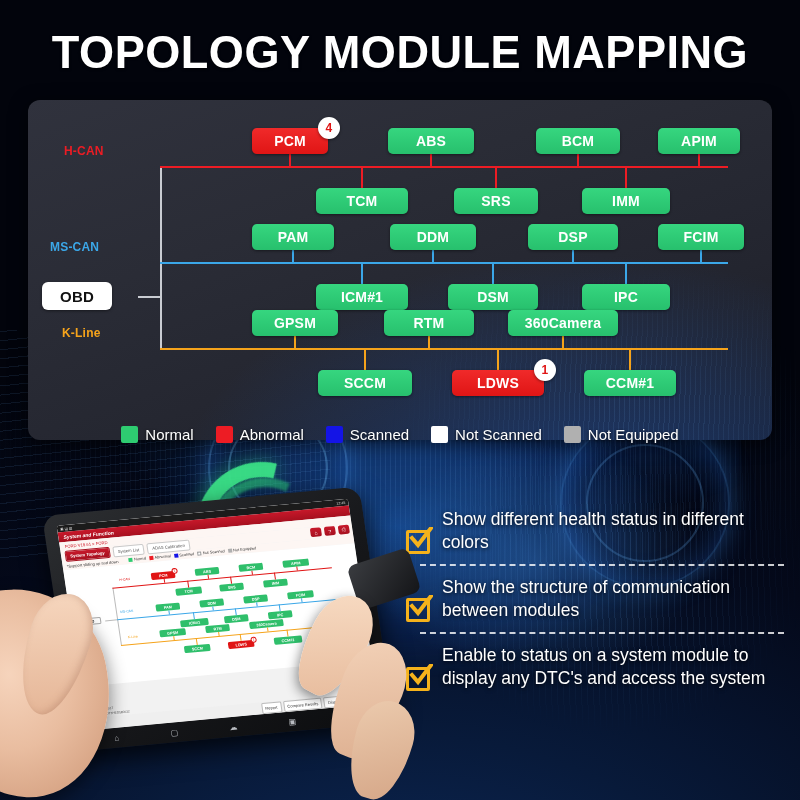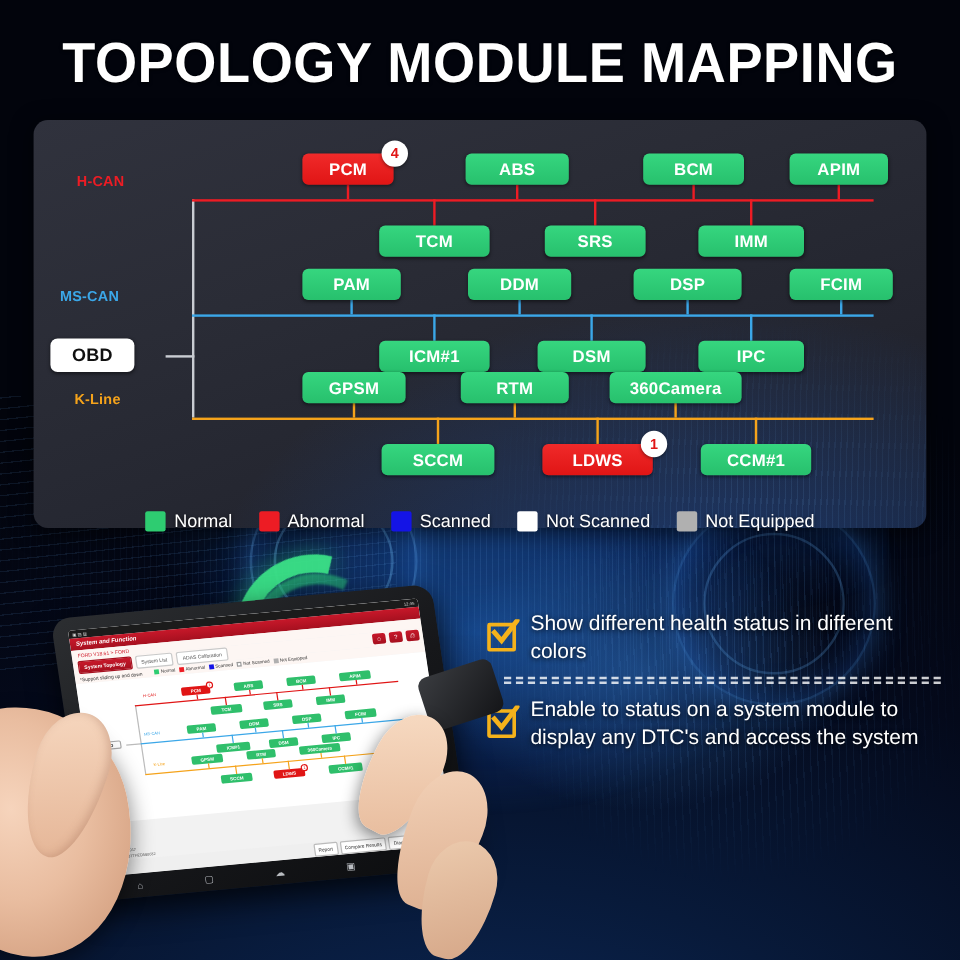--- a/index.html
+++ b/index.html
@@ -154,21 +154,21 @@
   }
   .legend-item { display:flex; align-items:center; gap:7px; }
   .swatch { width:17px; height:17px; border-radius:2px; }
   .legend-label { color:#fff; font-size:15px; font-weight:500; text-shadow:0 1px 3px rgba(0,0,0,.85); }
 
   
   #features {
     position:absolute; left:406px; top:500px; width:378px;
     z-index:9;
   }
-  .feature { display:flex; align-items:center; gap:12px; padding:8px 0; min-height:62px; }
+  .feature { display:flex; align-items:flex-end; gap:12px; padding:8px 0; min-height:62px; }
   .check-icon { flex:0 0 auto; width:24px; height:24px; position:relative; }
   .check-icon .box {
     position:absolute; inset:0; border:3px solid #f5b21b; border-radius:2px;
   }
   .check-icon .tick {
     position:absolute; left:3px; top:-3px; width:24px; height:22px;
   }
   .feature-text {
     color:#fff; font-size:17.5px; line-height:1.32; font-weight:500;
     text-shadow:0 1px 4px rgba(0,0,0,.9);
@@ -457,20 +457,29 @@
     <div class="feature">
       <div class="check-icon">
         <span class="box"></span>
         <svg class="tick" viewBox="0 0 24 22">
           <path d="M3 11 L9 18 L22 1" fill="none" stroke="#F5B21B" stroke-width="4" stroke-linecap="square"></path>
         </svg>
       </div>
       <div class="feature-text">Show different health status in different colors</div>
     </div>
     <div class="divider"></div>
+    <div class="feature">
+      <div class="check-icon">
+        <span class="box"></span>
+        <svg class="tick" viewBox="0 0 24 22">
+          <path d="M3 11 L9 18 L22 1" fill="none" stroke="#F5B21B" stroke-width="4" stroke-linecap="square"></path>
+        </svg>
+      </div>
+      <div class="feature-text">Show the structure of communication between modules</div>
+    </div>
     <div class="divider"></div>
     <div class="feature">
       <div class="check-icon">
         <span class="box"></span>
         <svg class="tick" viewBox="0 0 24 22">
           <path d="M3 11 L9 18 L22 1" fill="none" stroke="#F5B21B" stroke-width="4" stroke-linecap="square"></path>
         </svg>
       </div>
       <div class="feature-text">Enable to status on a system module to display any DTC's and access the system</div>
     </div>

